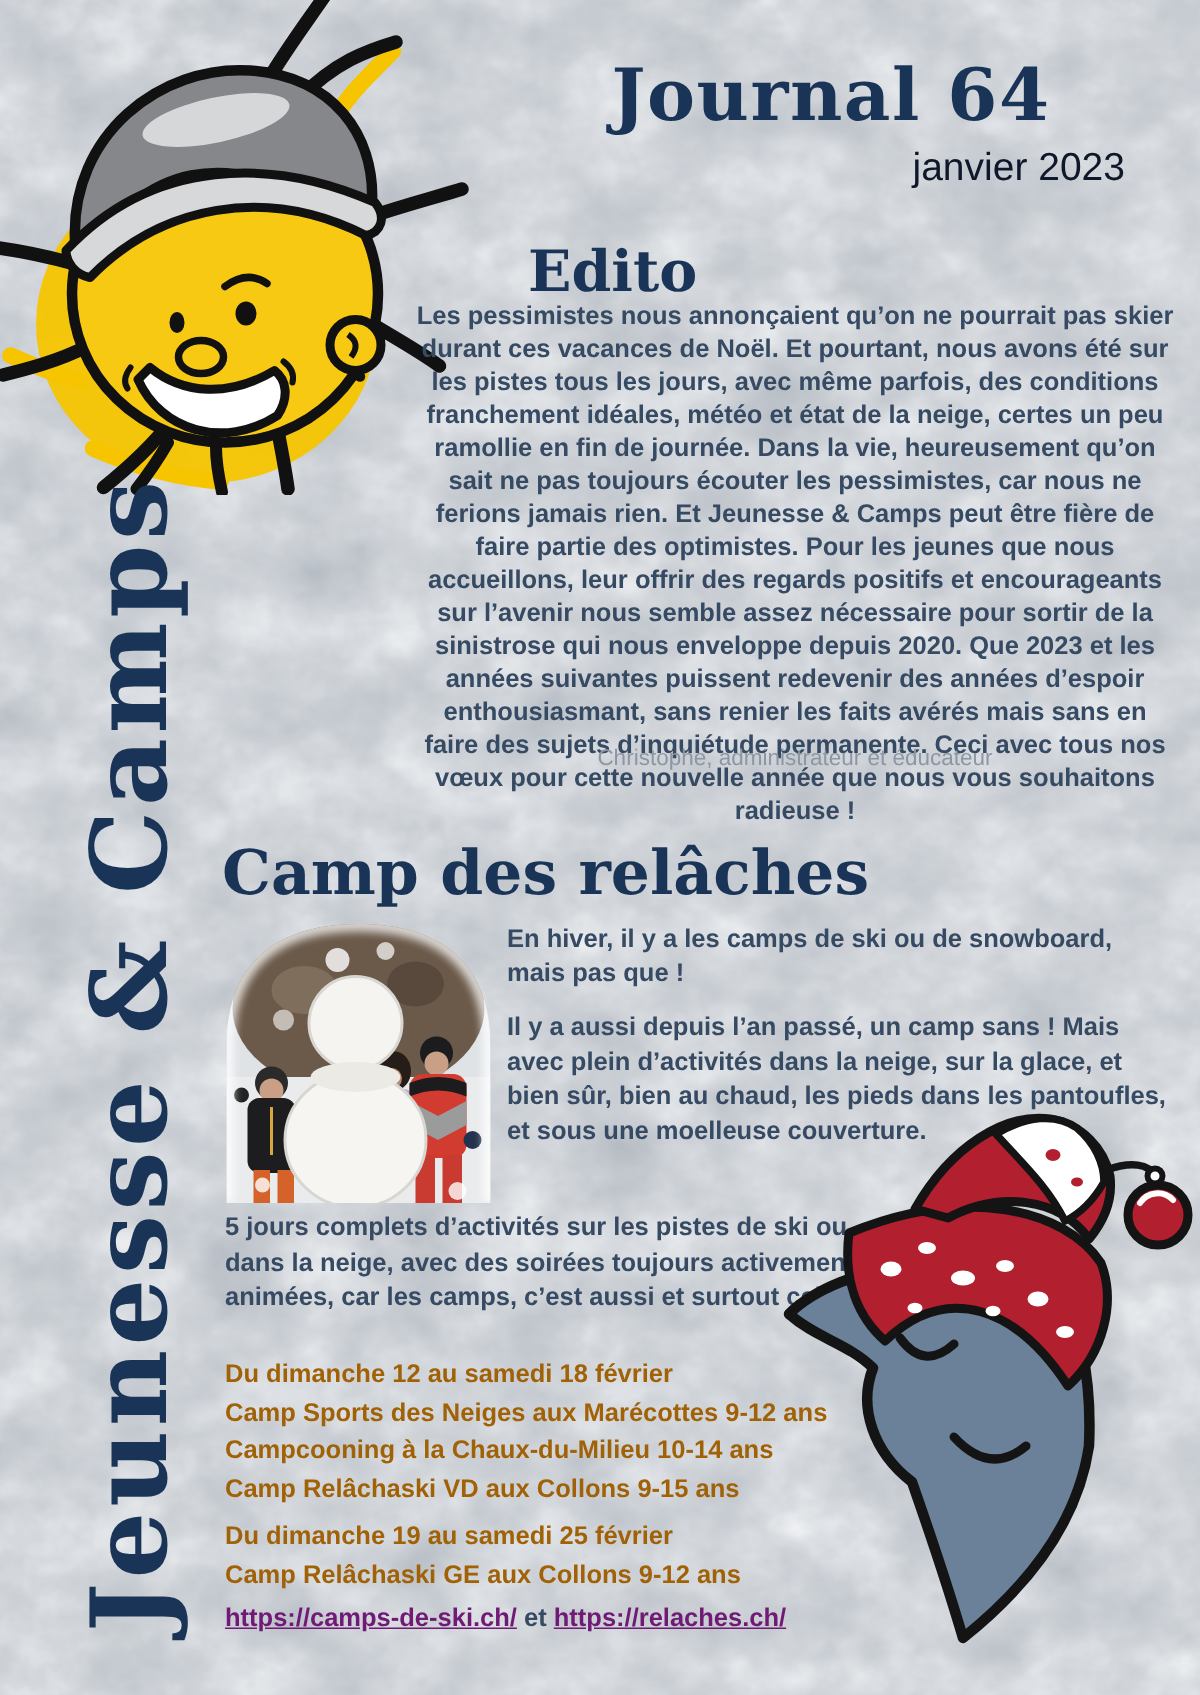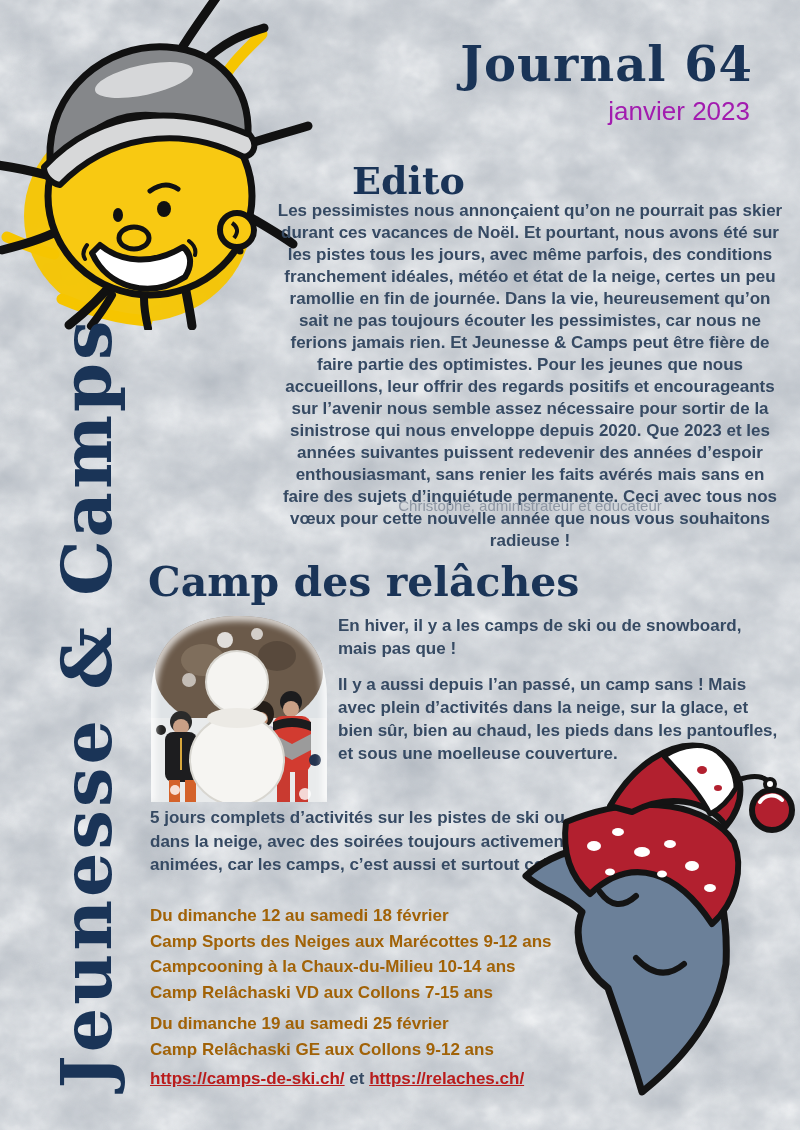--- a/index.html
+++ b/index.html
@@ -12,26 +12,26 @@
   .brand-vertical {
     position:absolute; left:86px; top:703px;
     transform:translate(-50%,-50%) rotate(-90deg);
     white-space:nowrap;
     font-family:"DejaVu Serif", serif; font-weight:bold;
     font-size:70px; letter-spacing:3px; color:#1a3457;
   }
 
   .journal-title {
     position:absolute; left:355px; top:36px; width:398px;
-    text-align:right; font-family:"DejaVu Serif", serif; font-weight:bold;
+    text-align:center; font-family:"DejaVu Serif", serif; font-weight:bold;
     font-size:48px; color:#1a3457; letter-spacing:1px;
   }
   .issue-date {
     position:absolute; left:355px; top:96px; width:395px;
-    text-align:right; font-size:26px; color:#a21caf; font-weight:400;
+    text-align:right; font-size:26px; color:#0f172a; font-weight:400;
   }
 
   .edito-heading {
     position:absolute; left:352px; top:114px;
     font-family:"DejaVu Serif", serif; font-weight:bold;
     font-size:38px; color:#1a3457;margin-top:44px;
   }
   .edito-body {
     position:absolute; left:276px; top:164px; width:508px;
     text-align:center; font-size:17px; line-height:22px;
@@ -63,21 +63,21 @@
 
   .camp-week { position:absolute; left:150px; width:470px;
     font-size:17px; line-height:25.5px; color:#a16207; font-weight:600; }
   .week-1 { top:903px; }
   .week-2 { top:1011px; }
 
   .links-line {
     position:absolute; left:150px; top:1069px; width:470px;
     font-size:17px; color:#364a63; font-weight:700;
   }
-  .links-line a { color:#b91c1c; text-decoration:underline; cursor:pointer; }
+  .links-line a { color:#701a75; text-decoration:underline; cursor:pointer; }
 
   .sun-wrap  { position:absolute; left:-8px; top:-6px;  width:322px; height:336px; }
   .moon-wrap { position:absolute; left:514px; top:726px; width:285px; height:400px; }
 </style>
 </head>
 <body>
 
 <div class="page">
 
   <svg class="bg-svg" width="800" height="1130" xmlns="http://www.w3.org/2000/svg">
@@ -203,21 +203,21 @@
     <p>En hiver, il y a les camps de ski ou de snowboard, mais pas que !</p>
     <p>Il y a aussi depuis l’an passé, un camp sans ! Mais avec plein d’activités dans la neige, sur la glace, et bien sûr, bien au chaud, les pieds dans les pantoufles, et sous une moelleuse couverture.</p>
   </div>
 
   <div class="camp-description">5 jours complets d’activités sur les pistes de ski ou dans la neige, avec des soirées toujours activement animées, car les camps, c’est aussi et surtout cela !</div>
 
   <div class="camp-week week-1">
     <div>Du dimanche 12 au samedi 18 février</div>
     <div>Camp Sports des Neiges aux Marécottes 9-12 ans</div>
     <div>Campcooning à la Chaux-du-Milieu 10-14 ans</div>
-    <div>Camp Relâchaski VD aux Collons 7-15 ans</div>
+    <div>Camp Relâchaski VD aux Collons 9-15 ans</div>
   </div>
 
   <div class="camp-week week-2">
     <div>Du dimanche 19 au samedi 25 février</div>
     <div>Camp Relâchaski GE aux Collons 9-12 ans</div>
   </div>
 
   <div class="links-line"><a>https://camps-de-ski.ch/</a><span> et </span><a>https://relaches.ch/</a></div>
 
   <div class="moon-wrap">

